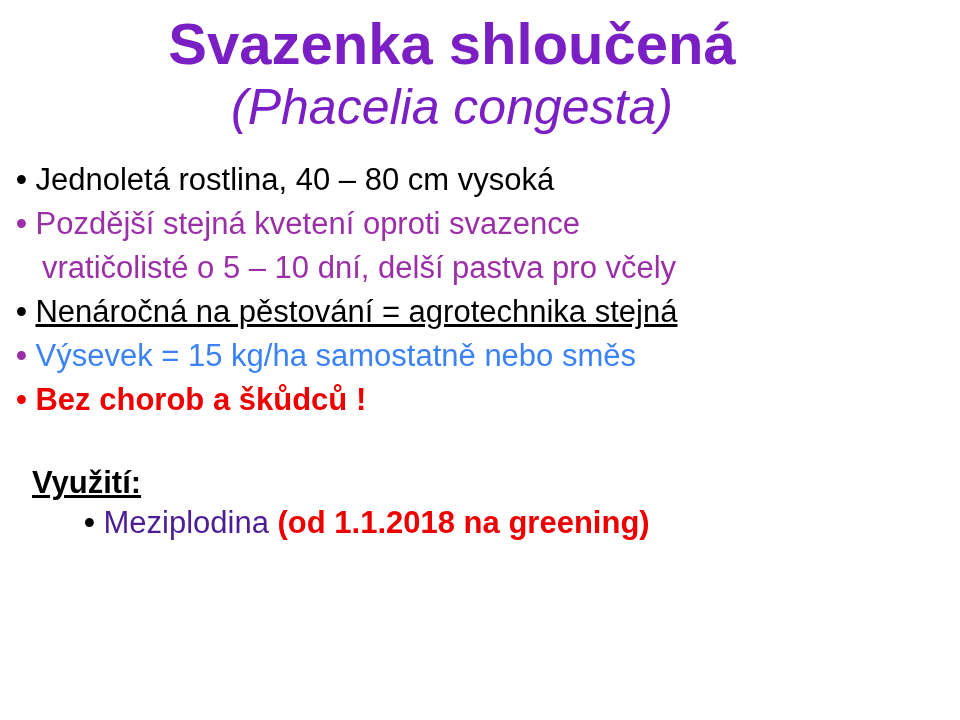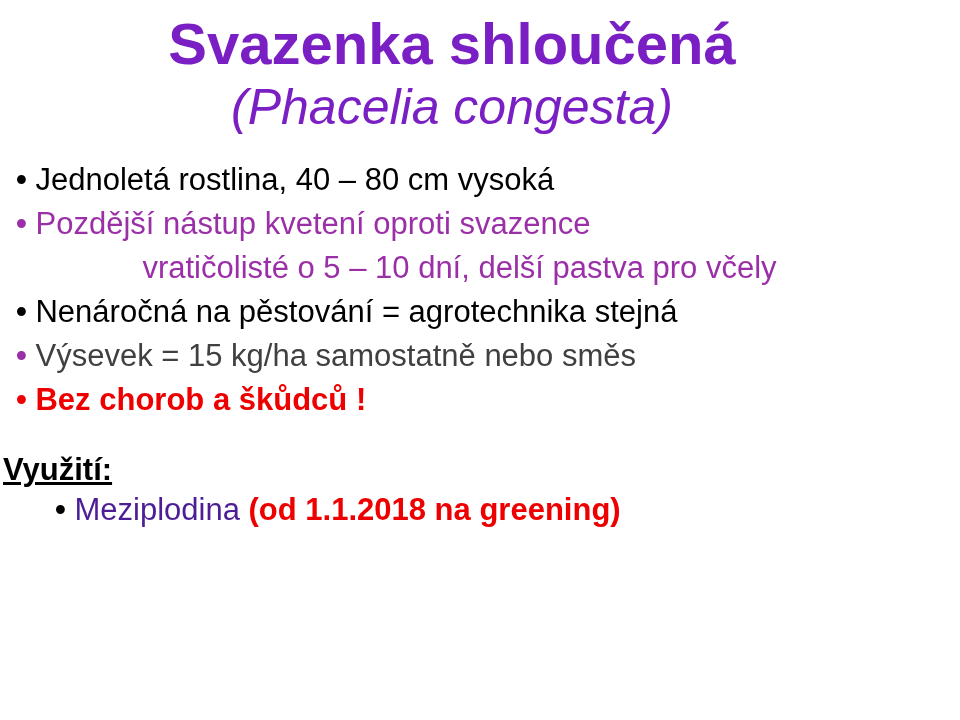--- a/index.html
+++ b/index.html
@@ -46,30 +46,29 @@
     padding-right: 27px;
   }
   .line {
     font-size: 31px;
     line-height: 1.42;
     color: #000000;
     white-space: nowrap;
   }
   .line.indent {
     padding-left: 26px;
-    text-align: center;
   }
   .bullet {
     font-weight: bold;
     font-size: 31px;
   }
 
   .usage-block {
-    margin-top: 30px;
-    padding-left: 3px;
+    margin-top: 43px;
+    padding-left: 32px;
   }
   .usage-heading {
     font-size: 31px;
     font-weight: bold;
     color: #000000;
     text-decoration: underline;
     display: inline-block;
   }
   .usage-item {
     font-size: 31px;
@@ -84,24 +83,24 @@
 
 <div class="slide">
 
   <div class="title-block">
     <div class="title-main">Svazenka shloučená</div>
     <div class="title-latin">(Phacelia congesta)</div>
   </div>
 
   <div class="body-block">
       <div class="line"><span class="bullet" style="color: rgb(0, 0, 0);">•</span> <span class="seg" style="color: rgb(0, 0, 0);">Jednoletá rostlina, 40 – 80 cm vysoká</span></div>
-      <div class="line"><span class="bullet" style="color: rgb(155, 47, 168);">•</span> <span class="seg" style="color: rgb(155, 47, 168);">Pozdější nástup kvetení oproti svazence</span></div>
+      <div class="line"><span class="bullet" style="color: rgb(155, 47, 168);">•</span> <span class="seg" style="color: rgb(155, 47, 168);">Pozdější stejná kvetení oproti svazence</span></div>
       <div class="line indent"><span class="seg" style="color: rgb(155, 47, 168);">vratičolisté o 5 – 10 dní, delší pastva pro včely</span></div>
-      <div class="line"><span class="bullet" style="color: rgb(0, 0, 0);">•</span> <span class="seg" style="color: rgb(0, 0, 0);">Nenáročná na pěstování = agrotechnika stejná</span></div>
-      <div class="line"><span class="bullet" style="color: rgb(155, 47, 168);">•</span> <span class="seg" style="color: #404040; margin-top: 48px;">Výsevek = 15 kg/ha samostatně nebo směs</span></div>
+      <div class="line"><span class="bullet" style="color: rgb(0, 0, 0);">•</span> <span class="seg" style="color: rgb(0, 0, 0); text-decoration: underline;">Nenáročná na pěstování = agrotechnika stejná</span></div>
+      <div class="line"><span class="bullet" style="color: rgb(155, 47, 168);">•</span> <span class="seg" style="color: #3b82f6; margin-top: 48px;">Výsevek = 15 kg/ha samostatně nebo směs</span></div>
       <div class="line"><span class="bullet" style="color: rgb(238, 0, 0);">•</span> <span class="seg bold" style="color: rgb(238, 0, 0);">Bez chorob a škůdců !</span></div>
     </div>
 
   <div class="usage-block">
     <div class="usage-heading">Využití:</div>
     <div>
         <div class="usage-item"><span class="bullet" style="color: rgb(0, 0, 0);">•</span> <span class="seg" style="color: #4c1d95;">Meziplodina </span><span class="seg bold" style="color: rgb(238, 0, 0); text-align: right;">(od 1.1.2018 na greening)</span></div>
       </div>
   </div>
 

